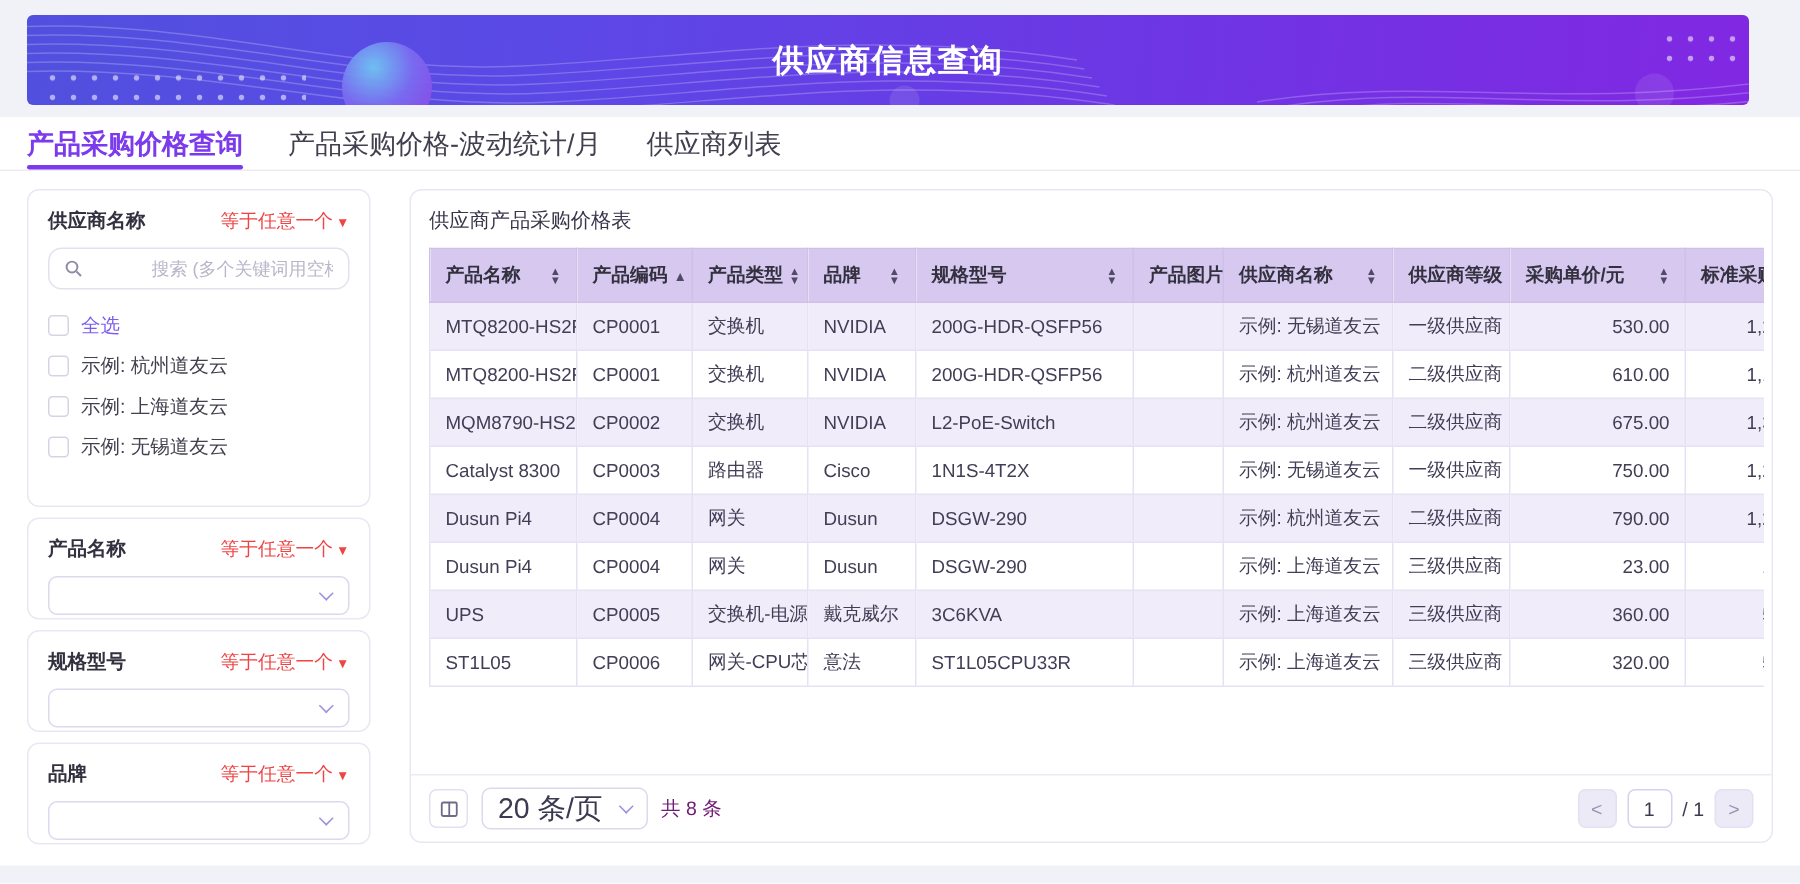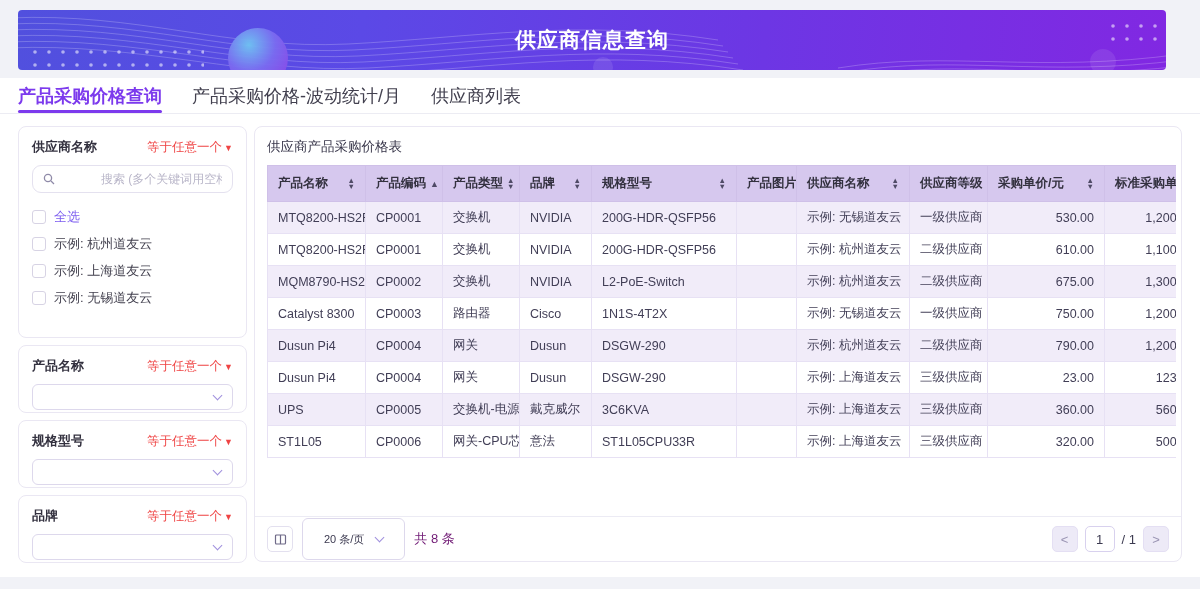--- a/index.html
+++ b/index.html
@@ -33,21 +33,21 @@
     display:flex; gap:30px; padding:0 18px; height:36px; align-items:center;
     border-bottom:1px solid #ececf3;
   }
   .tab{ position:relative; font-size:18px; color:#42404f; cursor:pointer; height:100%; display:flex; align-items:center; }
   .tab.active{ color:#7c3aed; font-weight:bold; }
   .tab.active::after{
     content:""; position:absolute; left:0; right:0; bottom:0; height:3px;
     background:#7c3aed; border-radius:2px;
   }
   
-  .content{ display:flex; gap:7px; padding:12px 18px 0 18px; align-items:flex-start; }
+  .content{ display:flex; gap:26px; padding:12px 18px 0 18px; align-items:flex-start; }
   
   .sidebar{ width:229px; flex:none; display:flex; flex-direction:column; gap:7px; }
   .card{ background:#fff; border:1px solid #eae7f3; border-radius:8px; padding:11px 13px; }
   .card-head{ display:flex; justify-content:space-between; align-items:center; margin-bottom:9px; }
   .card-label{ font-size:13px; font-weight:bold; color:#33313f; }
   .op-link{ font-size:12.5px; color:#ef4444; cursor:pointer; white-space:nowrap; }
   .op-link .caret{ font-size:9px; margin-left:2px; }
   .searchbox{
     display:flex; align-items:center; gap:6px; height:28px; padding:0 10px;
     border:1px solid #e4e1ef; border-radius:9px; background:#fff; margin-bottom:10px;
@@ -94,22 +94,22 @@
   .tfoot{
     border-top:1px solid #ecebf4; height:45px; flex:none;
     display:flex; align-items:center; justify-content:space-between; padding:0 12px;
   }
   .fleft{ display:flex; align-items:center; gap:9px; }
   .iconbtn{
     width:26px; height:26px; border:1px solid #e3e0ef; border-radius:5px; background:#fff;
     display:flex; align-items:center; justify-content:center; cursor:pointer;
   }
   .sizesel{
-    height:42px; border:1px solid #ddd8ec; border-radius:6px; background:#fff;
-    display:flex; align-items:center; gap:12px; padding:0 21px; font-size:11px; color:#3c3a50; cursor:pointer;
+    height:28px; border:1px solid #ddd8ec; border-radius:6px; background:#fff;
+    display:flex; align-items:center; gap:12px; padding:0 10px; font-size:19px; color:#3c3a50; cursor:pointer;
   }
   .total{ font-size:13px; color:#701a75;text-align:right; }
   .fright{ display:flex; align-items:center; gap:7px; }
   .pgbtn{
     width:26px; height:26px; border:1px solid #e4dff3; border-radius:5px; background:#edeaf7;
     display:flex; align-items:center; justify-content:center;
     color:#9a94b3; font-size:13px; cursor:pointer;
   }
   .pginput{
     width:30px; height:26px; border:1px solid #d8d1ee; border-radius:5px; background:#fff;

